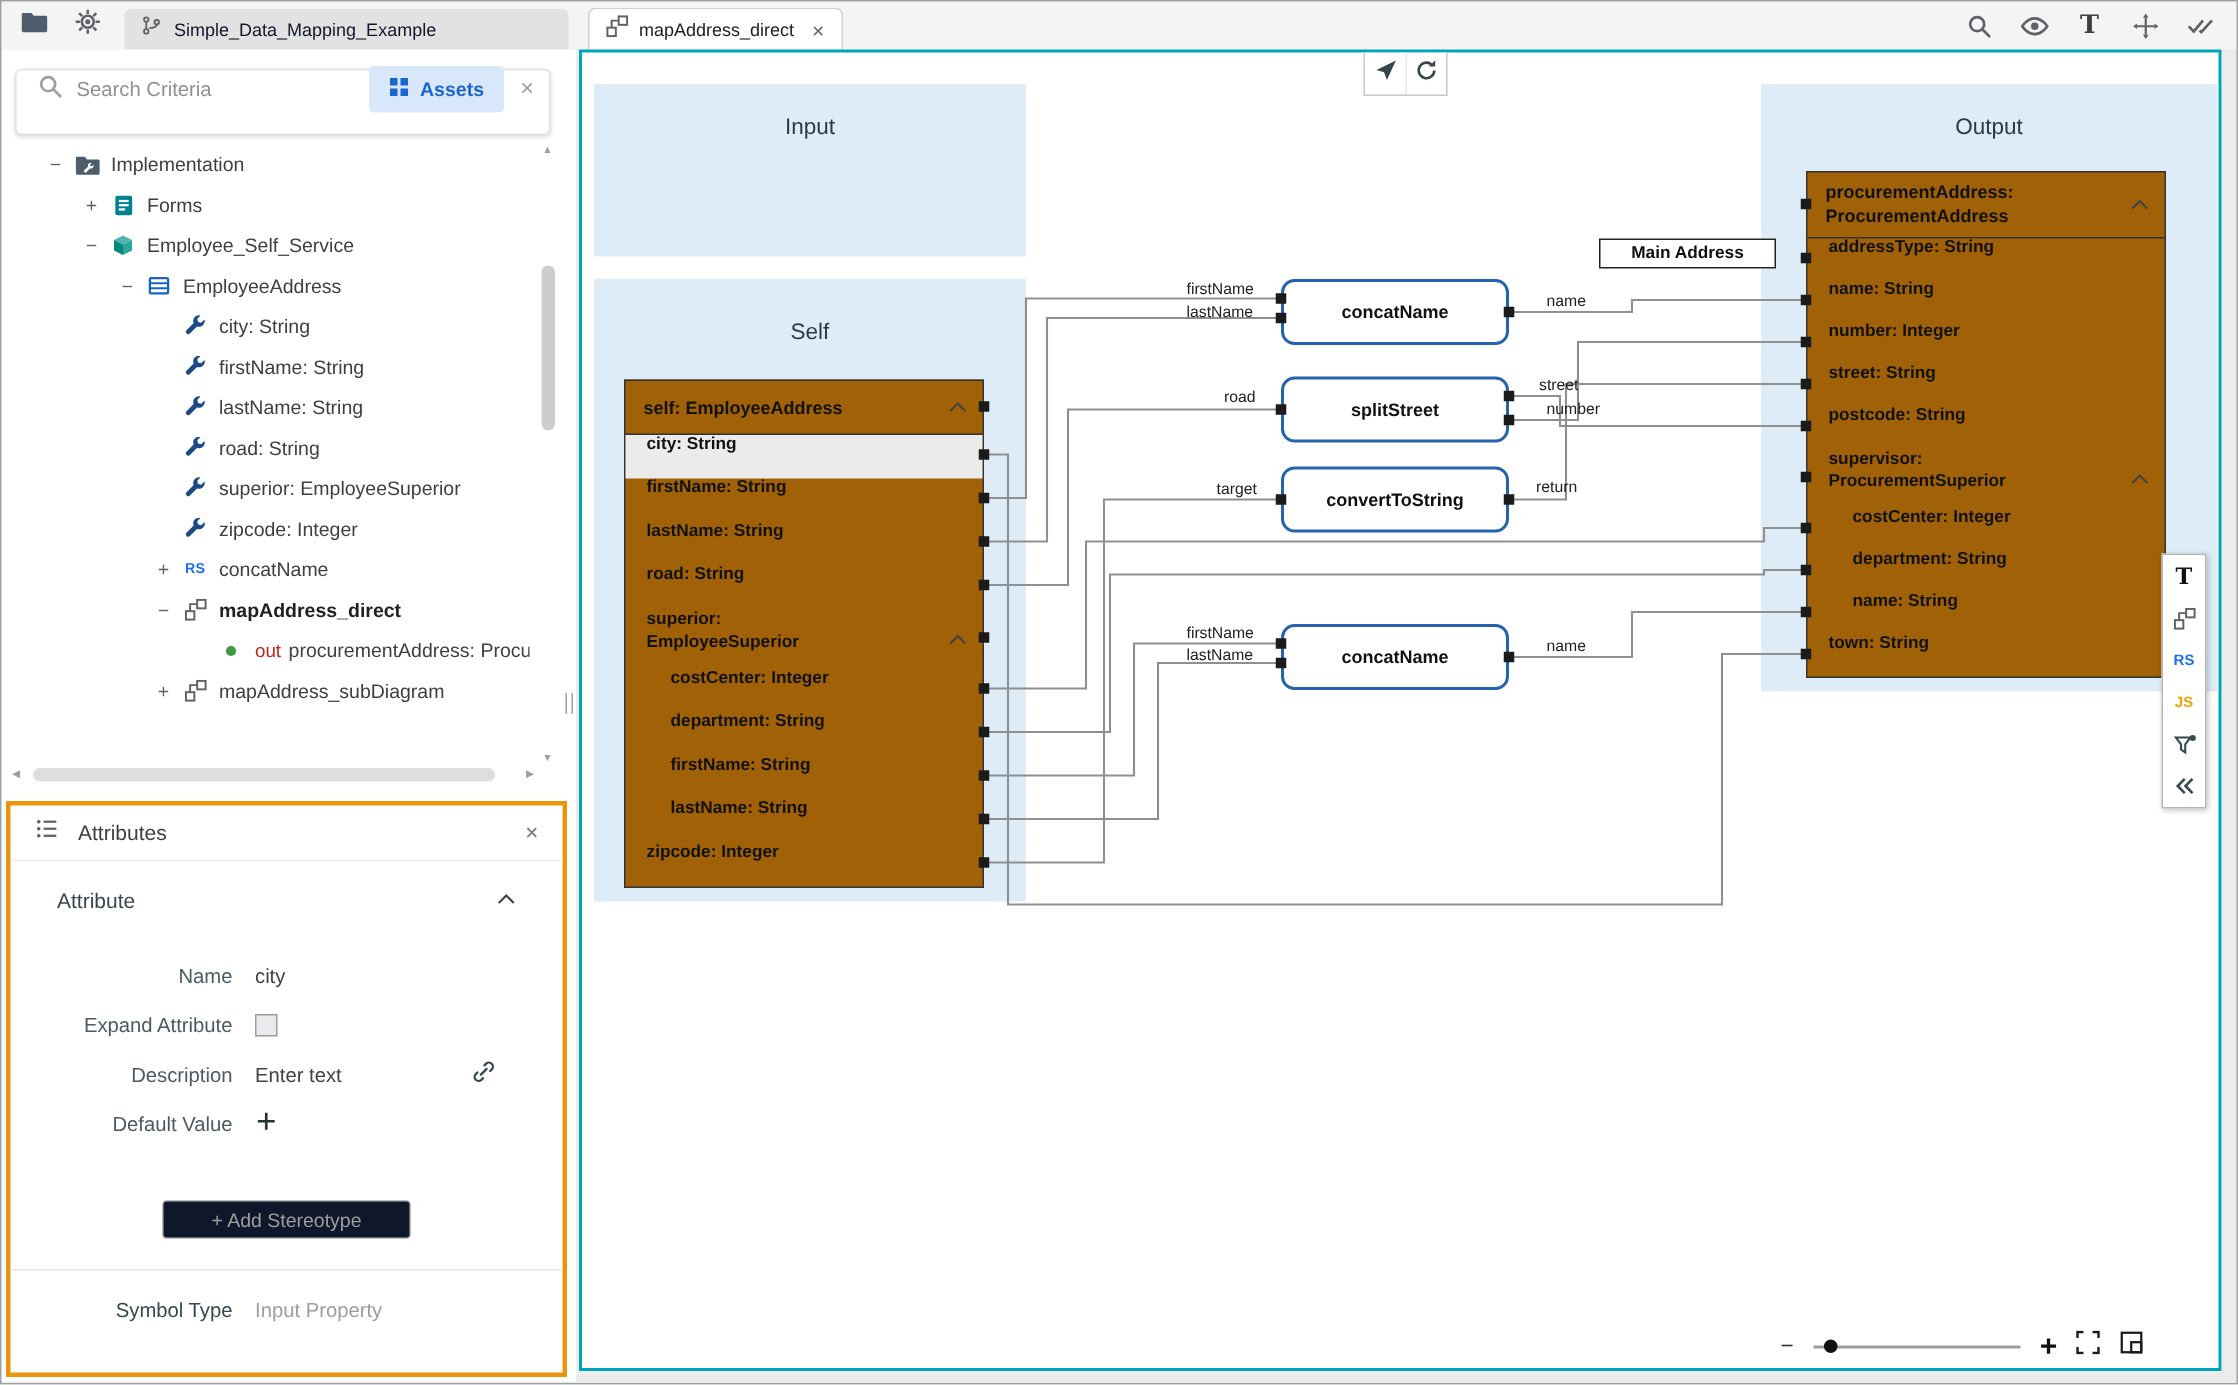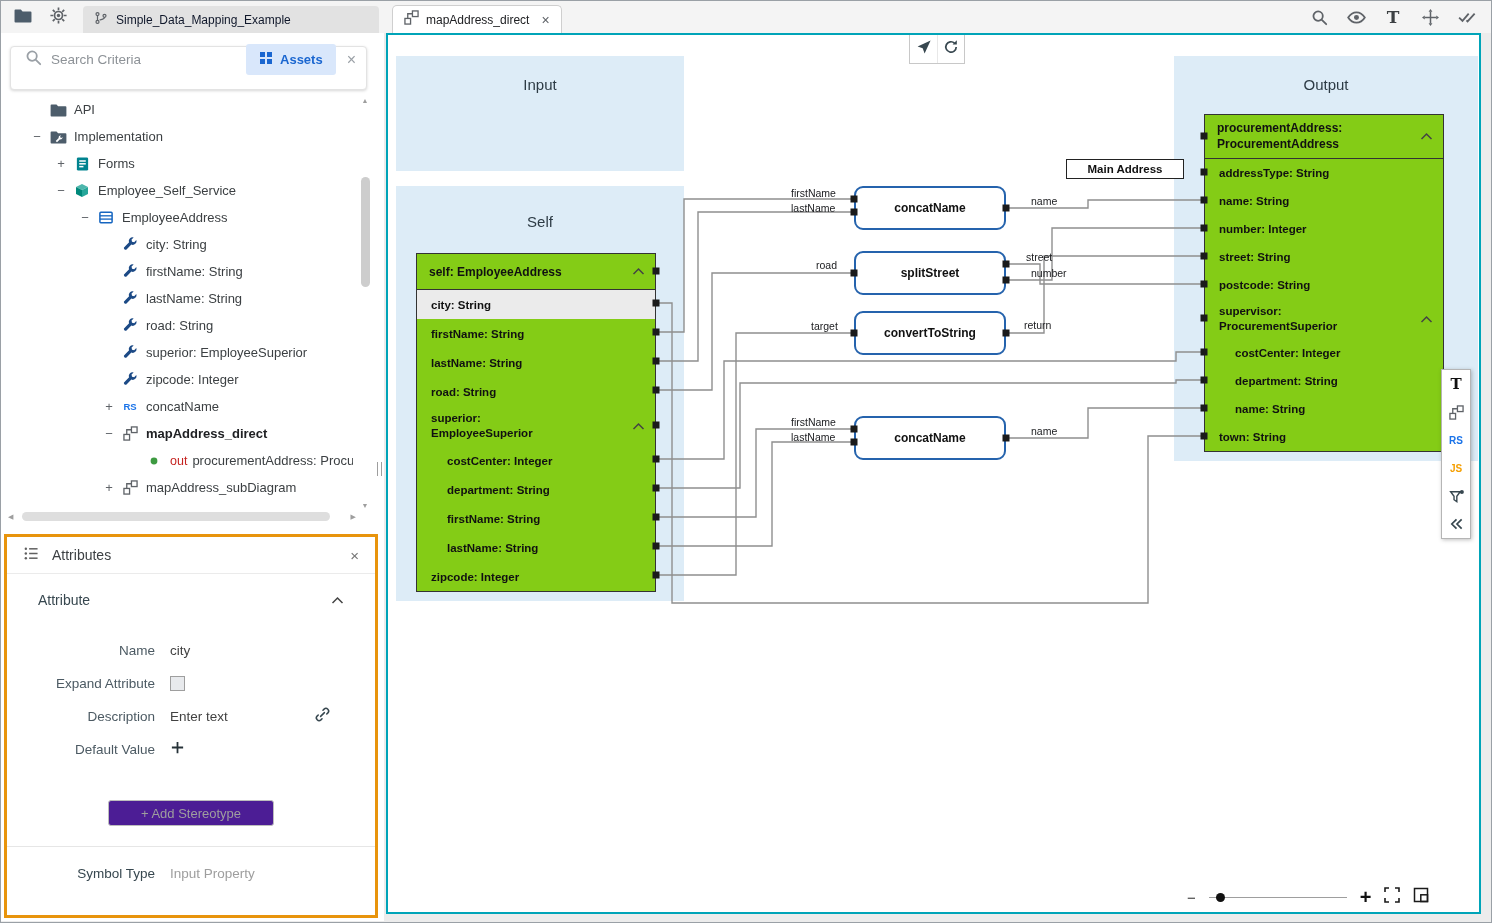--- a/index.html
+++ b/index.html
@@ -53,44 +53,44 @@
   .attr-section-title{font-size:14px;color:#37474f}
   .attr-rows{margin-top:25px}
   .attr-row{display:flex;align-items:center;height:33px}
   .attr-label{width:148px;text-align:right;font-size:13.5px;color:#4c5a63;flex:none}
   .attr-value{margin-left:15px;font-size:13.5px;color:#424242}
   .attr-value.muted{color:#9e9e9e}
   .row-icon{margin-left:auto;margin-right:44px;display:flex;align-items:center;color:#37474f;cursor:pointer}
   .row-icon.navy{color:#1f3f77}
   .checkbox{width:15px;height:15px;border:1px solid #9e9e9e;background:#e8eaed;margin-left:15px;cursor:pointer}
   .plus-val{margin-left:15px;color:#263238;display:flex;align-items:center;cursor:pointer}
-  .add-stereo{display:block;margin:34px auto 0;width:166px;height:26px;border:1px solid #bdbdbd;border-radius:3px;background:#4c1d95;color:#9e9e9e;font-size:13px;font-family:inherit;cursor:pointer}
+  .add-stereo{display:block;margin:34px auto 0;width:166px;height:26px;border:1px solid #bdbdbd;border-radius:3px;background:#0f172a;color:#9e9e9e;font-size:13px;font-family:inherit;cursor:pointer}
   .attr-div{margin-top:20px;border-top:1px solid #e6e6e6}
   .symbol-row{display:flex;align-items:center;margin-top:19px}
 
   
   .canvas{position:absolute;left:385px;top:32px;width:1095px;height:881px;background:#fff;border:2px solid var(--canvas-teal,#00a4b8);overflow:hidden}
   .region{position:absolute;background:#ddecf7;z-index:0}
   .region-label{position:absolute;top:20px;width:100%;text-align:center;font-weight:normal;font-size:15px;color:#2d3b45}
   #region-input{left:8px;top:21px;width:288px;height:115px}
   #region-self{left:8px;top:151px;width:288px;height:415px}
   #region-self .region-label{top:27px}
   #region-output{left:786px;top:21px;width:304px;height:405px}
 
   .wire-layer{position:absolute;left:0;top:0;z-index:3;pointer-events:none}
   .wire-label{position:absolute;font-size:10.5px;color:#202124;z-index:4}
 
-  .map-node{position:absolute;width:240px;background:#84cc16;border:1.5px solid #333;z-index:2}
+  .map-node{position:absolute;width:240px;background:#a16207;border:1.5px solid #333;z-index:2}
   #self-node{left:28px;top:218px}
   #output-node{left:816px;top:79px}
   .map-node-head{display:flex;align-items:center;justify-content:space-between;padding:0 10px 0 12px;border-bottom:1.5px solid #333;font-weight:bold;font-size:12px;color:#111}
   #self-node .map-node-head{height:36px}
   #output-node .map-node-head{height:44px}
   #output-node .map-node-title{width:152px;line-height:1.3}
-  .map-row{display:flex;align-items:center;justify-content:space-between;padding:0 10px 0 14px;font-size:11.5px;font-weight:bold;color:#111;cursor:pointer}
+  .map-row{display:flex;justify-content:space-between;padding:0 10px 0 14px;font-size:11.5px;font-weight:bold;color:#111;cursor:pointer}
   #self-node .map-row{height:29px}
   #output-node .map-row{height:28px}
   .map-row.group{height:40px !important}
   .map-row.group .row-label{width:140px;line-height:1.3}
   .map-row.indent{padding-left:30px}
   .map-row.selected{background:#ebebeb}
   .chev{display:flex;align-items:center;color:#444;cursor:pointer}
 
   .func-node{position:absolute;left:466px;width:152px;height:44px;background:#fff;border:2px solid var(--function-border,#2563ad);border-radius:9px;display:flex;align-items:center;justify-content:center;font-size:12px;font-weight:bold;color:#111;z-index:2;cursor:pointer}
 
@@ -203,29 +203,20 @@
                 <rect x="1" y="8" width="5" height="5"></rect>
                 <rect x="8" y="8" width="5" height="5"></rect>
               </g>
             </svg></span>
         <span>Assets</span>
       </button>
       <span class="search-close">×</span>
     </div>
 
     <div class="tree">
-        <div class="tree-row" style="padding-left: 26px;">
-          <span class="expander"></span>
-          <span class="tree-icon">
-            <svg width="17" height="14" viewBox="0 0 16 14">
-              <path d="M1 1.5h5l1.6 1.8H15a.9.9 0 0 1 .9.9v8.4a.9.9 0 0 1-.9.9H1a.9.9 0 0 1-.9-.9V2.4A.9.9 0 0 1 1 1.5z" fill="#4d5d6b"></path>
-            </svg>
-          </span>
-          <span class="tree-label">API</span>
-        </div>
         <div class="tree-row" style="padding-left: 26px;">
           <span class="expander">−</span>
           <span class="tree-icon">
             <svg width="17" height="14" viewBox="0 0 16 14">
               <path d="M1 1.5h5l1.6 1.8H15a.9.9 0 0 1 .9.9v8.4a.9.9 0 0 1-.9.9H1a.9.9 0 0 1-.9-.9V2.4A.9.9 0 0 1 1 1.5z" fill="#4d5d6b"></path>
               <path d="M5.2 11l3-3a1.9 1.9 0 0 1 2.4-2.4l-1 1 .3 1 1 .3 1-1A1.9 1.9 0 0 1 9.5 9.3l-3 3z" fill="#fff"></path>
             </svg>
           </span>
           <span class="tree-label">Implementation</span>
         </div>

